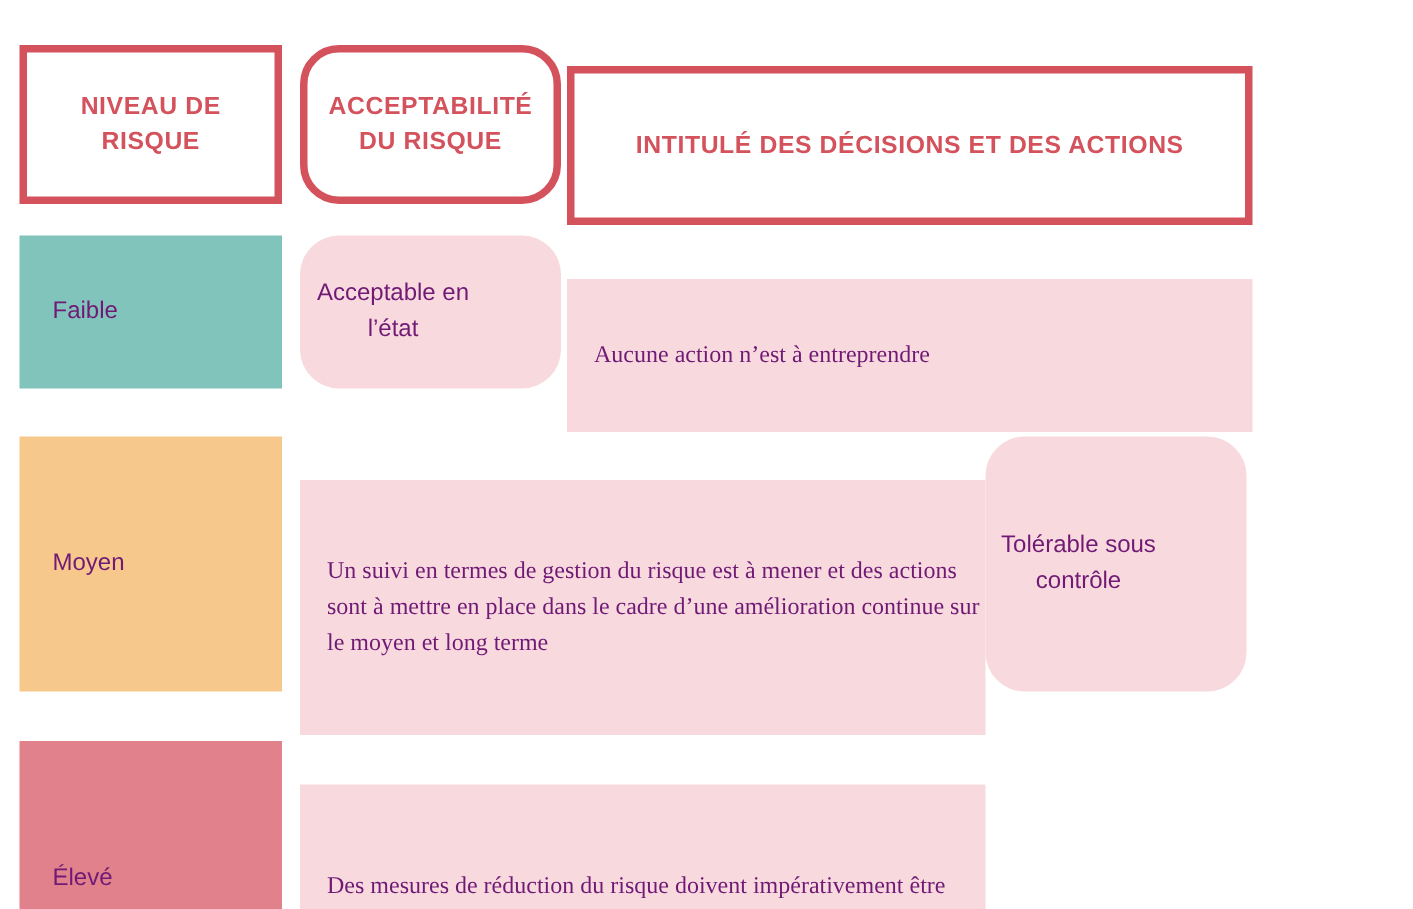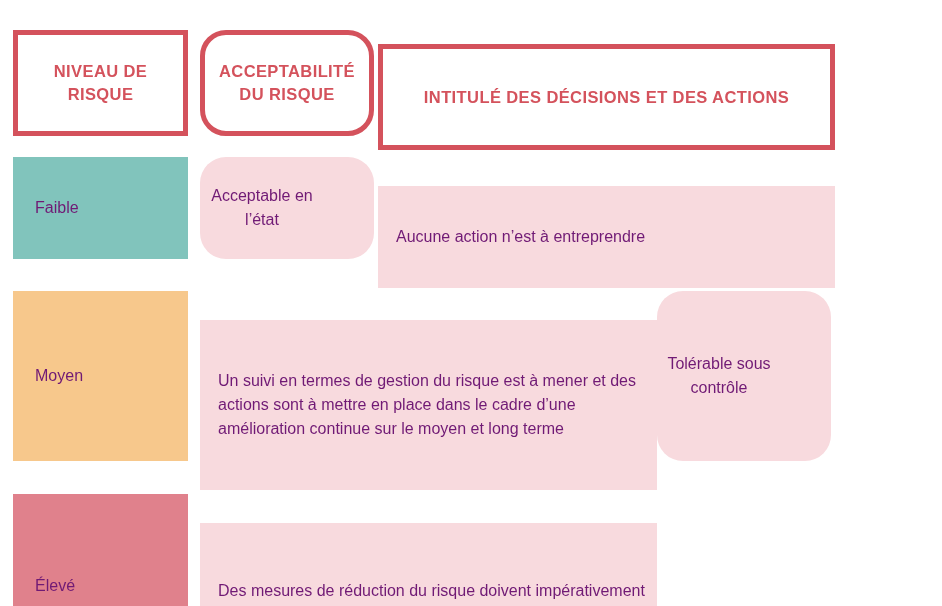--- a/index.html
+++ b/index.html
@@ -64,20 +64,21 @@
   .level-cell { padding-left: 22px; }
   .accept-cell {
     background: #f8dade;
     padding-left: 2px;
     padding-right: 52px;
     text-align: center;
   }
   .action-cell {
     background: #f8dade;
     padding-left: 18px;
+    font-family: Liberation Serif, serif;
   }
   .level-low    { background: #81c4bc; }
   .level-medium { background: #f7c88c; }
   .level-high   { background: #e0818c; text-align: center; }
 </style>
 </head>
 <body>
 
 <div class="page">
 

